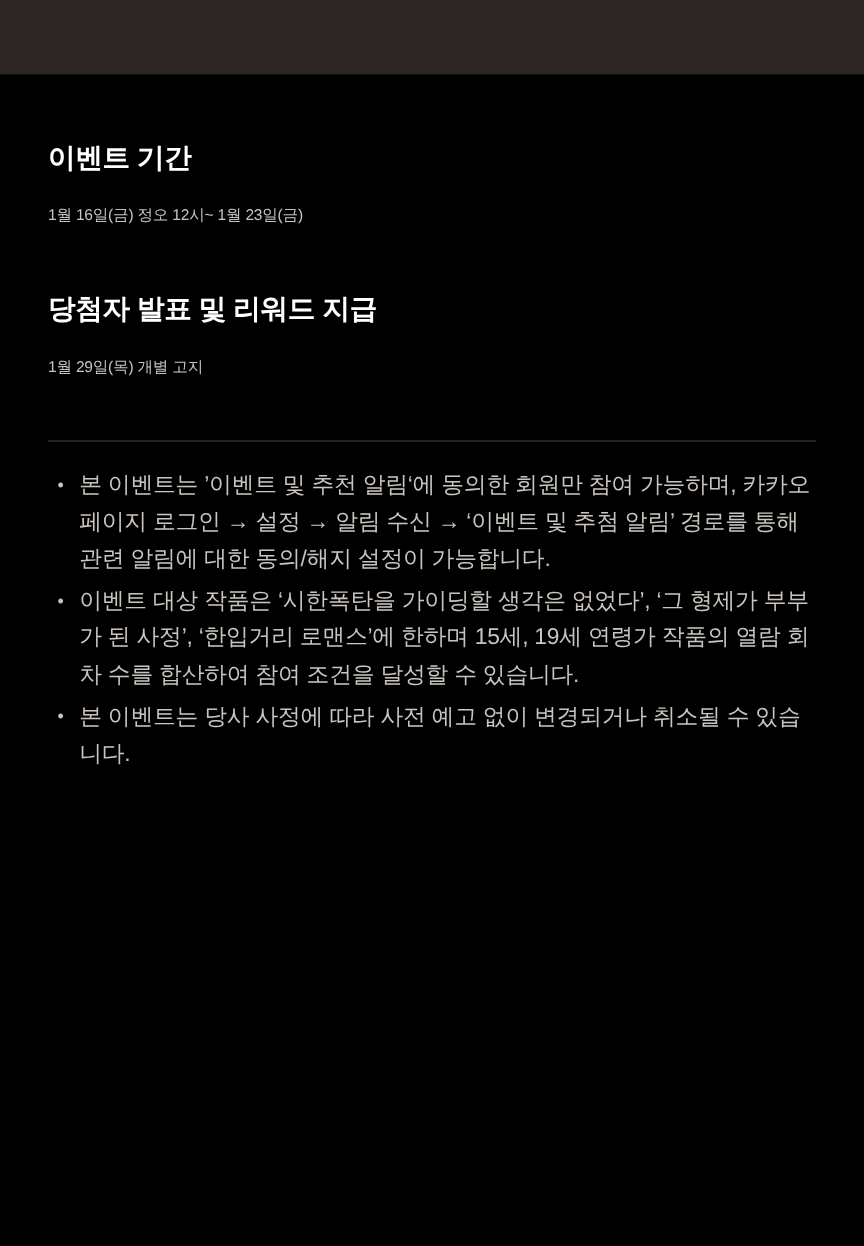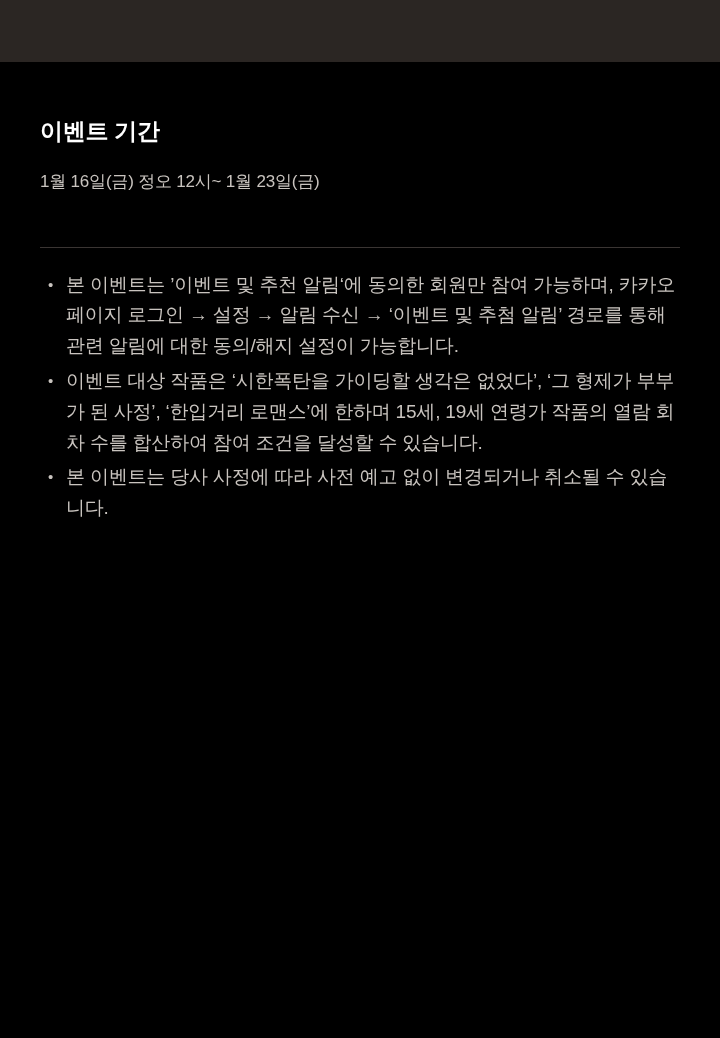--- a/index.html
+++ b/index.html
@@ -35,21 +35,21 @@
     font-size: 23px;
     font-weight: bold;
     color: #ffffff;
     letter-spacing: -0.3px;
     line-height: 1.4;
   }
   .h-event-period {
     padding-top: 53px;
   }
   .body-text {
-    font-size: 17px;
+    font-size: 13px;
     color: #c9c4bf;
     line-height: 1.5;
     letter-spacing: -0.2px;
   }
   .period-value {
     margin-top: 22px;
   }
   .h-winner {
     margin-top: 52px;
   }
@@ -95,20 +95,24 @@
 
   <div class="top-band"></div>
 
   <div class="content">
 
     <div class="section">
       <div class="heading h-event-period">이벤트 기간</div>
       <div class="body-text period-value">1월 16일(금) 정오 12시~ 1월 23일(금)</div>
     </div>
 
+    <div class="section">
+      <div class="heading h-winner">당첨자 발표 및 리워드 지급</div>
+      <div class="body-text winner-value">1월 29일(목) 개별 고지</div>
+    </div>
 
     <div class="divider"></div>
 
     <div class="section">
 
       <ul class="notice-list">
         <li>
           <span class="bullet">•</span>
           <span>본 이벤트는 ’이벤트 및 추천 알림‘에 동의한 회원만 참여 가능하며, 카카오페이지 로그인 → 설정 → 알림 수신 → ‘이벤트 및 추첨 알림’ 경로를 통해 관련 알림에 대한 동의/해지 설정이 가능합니다.</span>
         </li>

